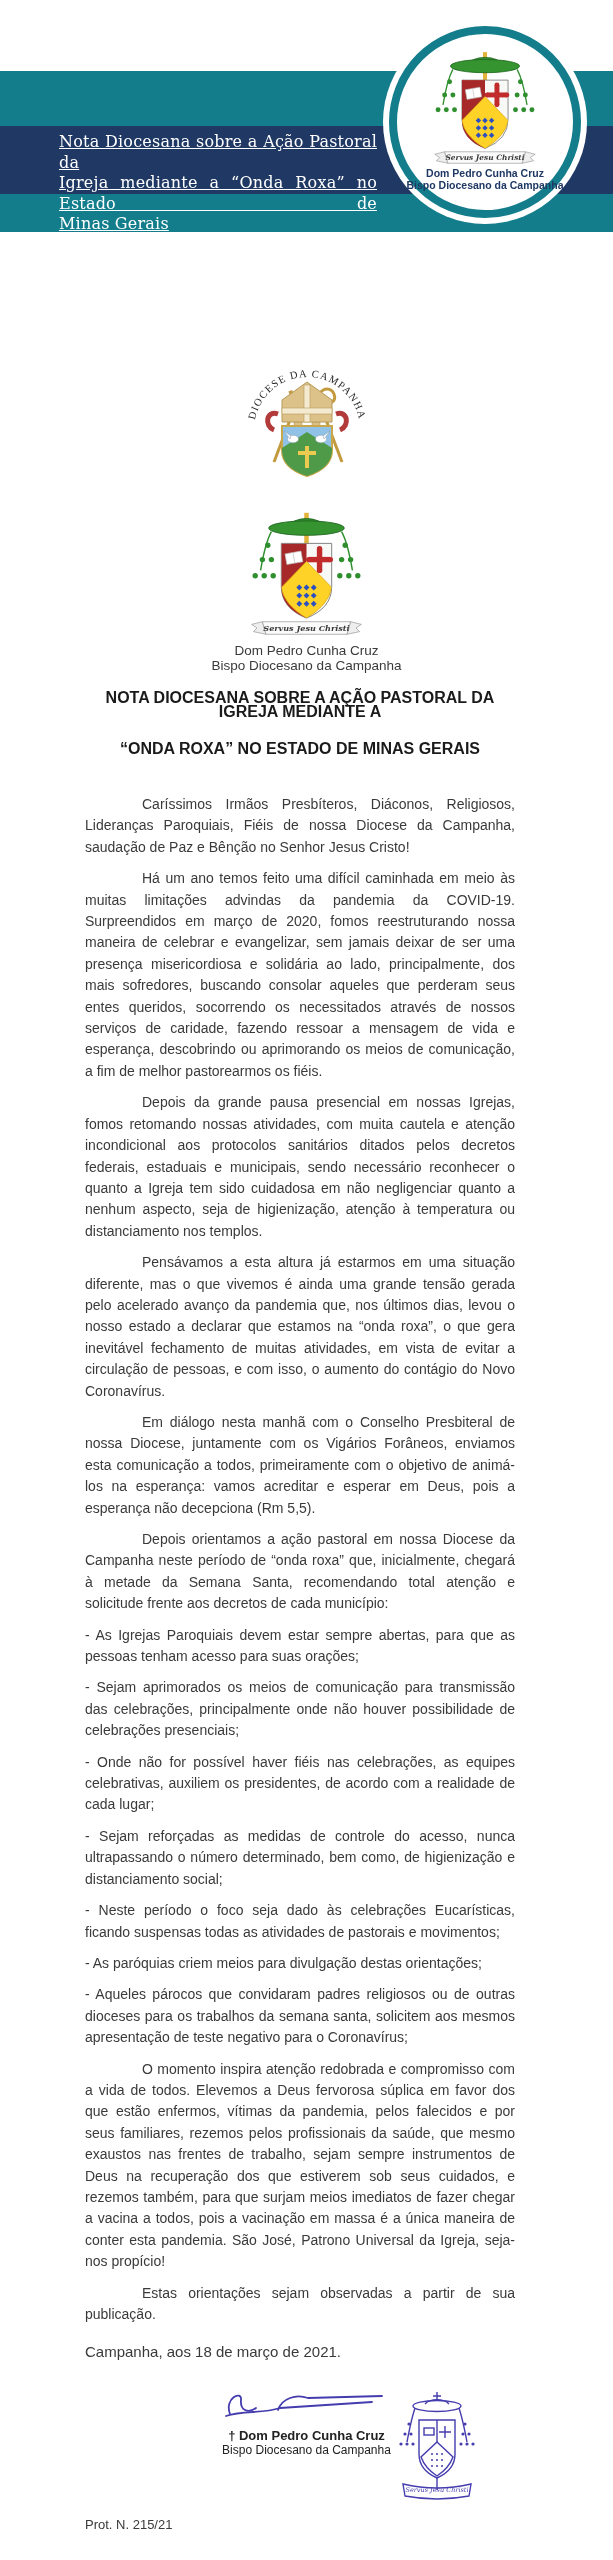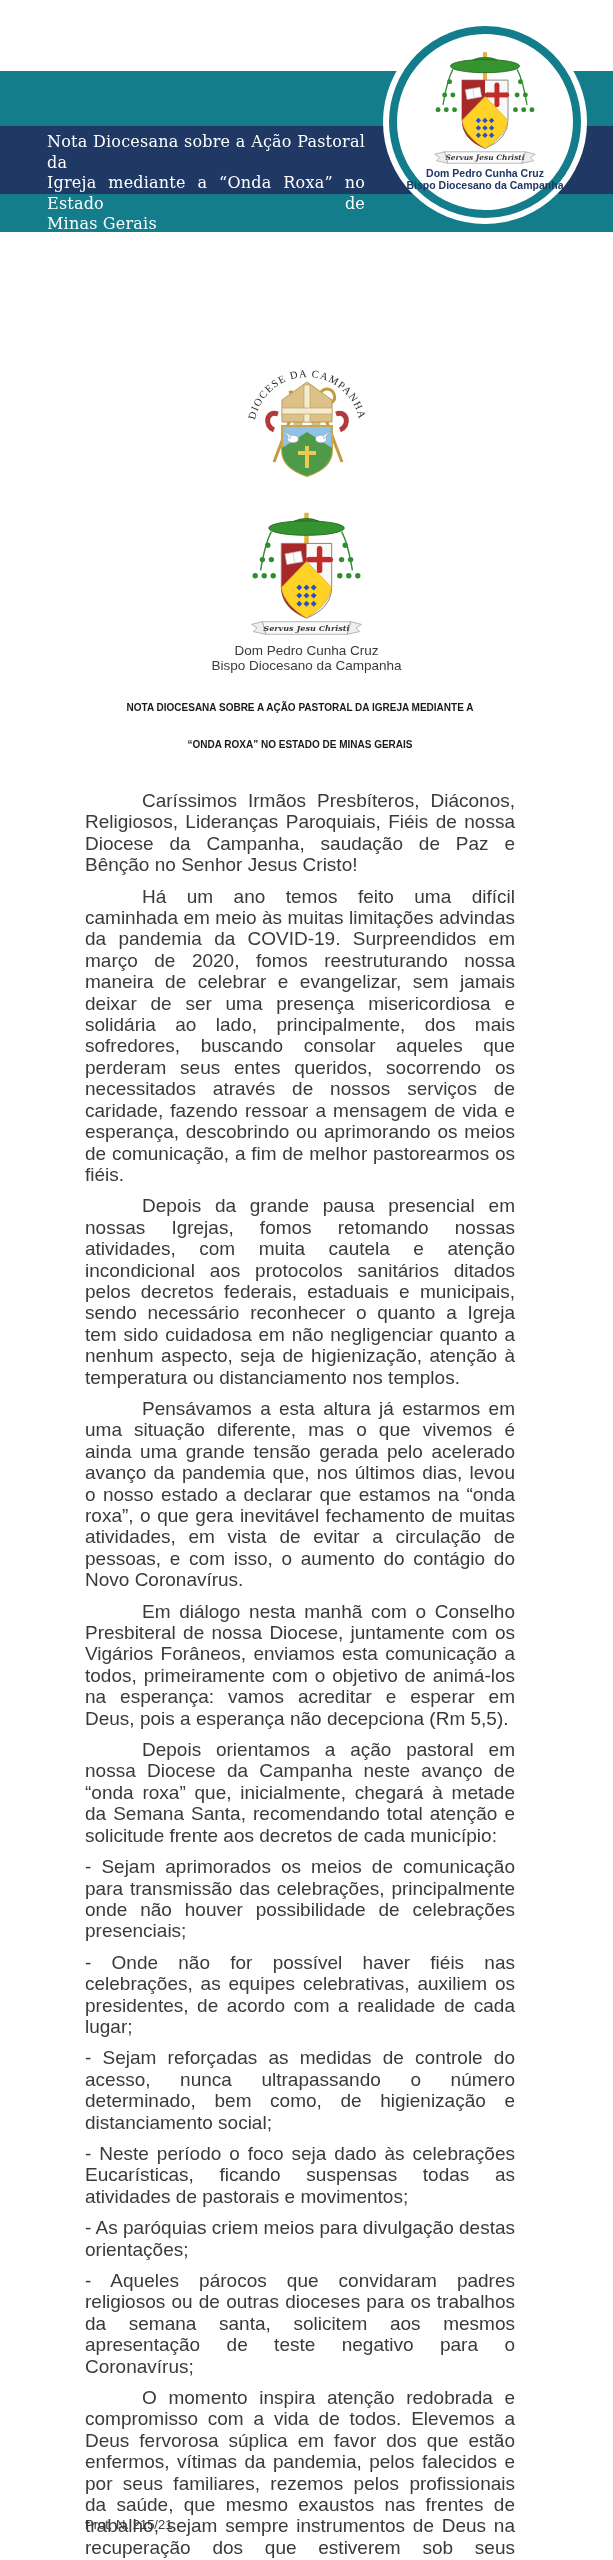--- a/index.html
+++ b/index.html
@@ -3,41 +3,41 @@
 <meta charset="utf-8">
 <style>
   html,body{margin:0;padding:0;background:#fff;}
   .page{position:relative;width:613px;height:2560px;background:#fff;overflow:hidden;
         font-family:"Liberation Sans",sans-serif;color:#3a3a3a;}
   
   .hdr{position:relative;height:232px;}
   .hdr .t1{position:absolute;top:71px;left:0;right:0;height:55px;background:var(--teal,#137d8c);}
   .hdr .nv{position:absolute;top:126px;left:0;right:0;height:68px;background:var(--navy,#1f3864);}
   .hdr .t2{position:absolute;top:194px;left:0;right:0;height:38px;background:var(--teal,#137d8c);}
-  .hdr-title{position:absolute;top:132px;left:47px;width:318px;z-index:1;
+  .hdr-title{position:absolute;top:132px;left:59px;width:318px;z-index:1;
              font-family:"DejaVu Serif",serif;font-size:16px;line-height:20.5px;
-             color:#fff;letter-spacing:.2px;}
+             color:#fff;letter-spacing:.2px;text-decoration:underline;}
   .hdr-title span{display:block;text-align:justify;text-align-last:justify;}
   .hdr-title span:last-child{text-align-last:left;}
   .badge{position:absolute;top:26px;left:389px;width:192px;height:192px;border-radius:50%;
          background:#fff;border:8px solid var(--teal,#137d8c);box-shadow:0 0 0 6px #fff;
          display:flex;flex-direction:column;align-items:center;z-index:2;padding-top:8px;box-sizing:border-box;}
   .badge .b-name{font-size:10.5px;font-weight:bold;color:var(--navy,#1f3864);margin-top:1px;}
   .badge .b-role{font-size:10.5px;font-weight:bold;color:var(--navy,#1f3864);}
   
   .crest{display:block;margin:120px auto 0;}
   .arms-block{margin-top:24px;text-align:center;}
   .arms-name{font-size:13.5px;color:#3a3a3a;margin-top:2px;}
   .arms-role{font-size:13.5px;color:#3a3a3a;}
   
-  .doc-title{margin:28px 98px 0 85px;text-align:center;font-size:10px;font-weight:bold;color:#1a1a1a;}
+  .doc-title{margin:18px 98px 0 85px;text-align:center;font-size:16px;font-weight:bold;color:#1a1a1a;}
   .doc-title span{display:block;line-height:14px;}
   .doc-title span + span{margin-top:23px;}
   .content{margin:38px 98px 0 85px;}
-  .para,.guide{margin:0 0 10px;text-align:justify;font-size:19px;line-height:21.4px;color:#3a3a3a;}
+  .para,.guide{margin:0 0 10px;text-align:justify;font-size:14px;line-height:21.4px;color:#3a3a3a;}
   .para{text-indent:57px;}
   .guide{text-indent:0;}
   .date-line{margin:18px 0 0;font-size:15px;color:#3a3a3a;}
   b{font-weight:bold;}
   
   .sigs{position:relative;margin-top:30px;height:235px;}
   .sig-col{text-align:center;}
   .sig-name{font-size:13px;font-weight:bold;color:#222;line-height:15px;}
   .sig-role{font-size:12px;color:#222;line-height:14px;}
   .stamp{position:absolute;top:0;left:385px;}
@@ -170,23 +170,24 @@
     <span>“ONDA ROXA” NO ESTADO DE MINAS GERAIS</span>
   </h1>
 
   <main class="content">
     <div>
         <p class="para">Caríssimos Irmãos Presbíteros, Diáconos, Religiosos, Lideranças Paroquiais, Fiéis de nossa Diocese da Campanha, saudação de Paz e Bênção no Senhor Jesus Cristo!</p>
         <p class="para">Há um ano temos feito uma difícil caminhada em meio às muitas limitações advindas da pandemia da COVID-19. Surpreendidos em março de 2020, fomos reestruturando nossa maneira de celebrar e evangelizar, sem jamais deixar de ser uma presença misericordiosa e solidária ao lado, principalmente, dos mais sofredores, buscando consolar aqueles que perderam seus entes queridos, socorrendo os necessitados através de nossos serviços de caridade, fazendo ressoar a mensagem de vida e esperança, descobrindo ou aprimorando os meios de comunicação, a fim de melhor pastorearmos os fiéis.</p>
         <p class="para">Depois da grande pausa presencial em nossas Igrejas, fomos retomando nossas atividades, com muita cautela e atenção incondicional aos protocolos sanitários ditados pelos decretos federais, estaduais e municipais, sendo necessário reconhecer o quanto a Igreja tem sido cuidadosa em não negligenciar quanto a nenhum aspecto, seja de higienização, atenção à temperatura ou distanciamento nos templos.</p>
         <p class="para">Pensávamos a esta altura já estarmos em uma situação diferente, mas o que vivemos é ainda uma grande tensão gerada pelo acelerado avanço da pandemia que, nos últimos dias, levou o nosso estado a declarar que estamos na “onda roxa”, o que gera inevitável fechamento de muitas atividades, em vista de evitar a circulação de pessoas, e com isso, o aumento do contágio do Novo Coronavírus.</p>
         <p class="para">Em diálogo nesta manhã com o Conselho Presbiteral de nossa Diocese, juntamente com os Vigários Forâneos, enviamos esta comunicação a todos, primeiramente com o objetivo de animá-los na esperança: vamos acreditar e esperar em Deus, pois a esperança não decepciona (Rm 5,5).</p>
-        <p class="para">Depois orientamos a ação pastoral em nossa Diocese da Campanha neste avanço de “onda roxa” que, inicialmente, chegará à metade da Semana Santa, recomendando total atenção e solicitude frente aos decretos de cada município:</p>
+        <p class="para">Depois orientamos a ação pastoral em nossa Diocese da Campanha neste período de “onda roxa” que, inicialmente, chegará à metade da Semana Santa, recomendando total atenção e solicitude frente aos decretos de cada município:</p>
       </div>
     <div>
+        <p class="guide">- As Igrejas Paroquiais devem estar sempre abertas, para que as pessoas tenham acesso para suas orações;</p>
         <p class="guide">- Sejam aprimorados os meios de comunicação para transmissão das celebrações, principalmente onde não houver possibilidade de celebrações presenciais;</p>
         <p class="guide">- Onde não for possível haver fiéis nas celebrações, as equipes celebrativas, auxiliem os presidentes, de acordo com a realidade de cada lugar;</p>
         <p class="guide">- Sejam reforçadas as medidas de controle do acesso, nunca ultrapassando o número determinado, bem como, de higienização e distanciamento social;</p>
         <p class="guide">- Neste período o foco seja dado às celebrações Eucarísticas, ficando suspensas todas as atividades de pastorais e movimentos;</p>
         <p class="guide">- As paróquias criem meios para divulgação destas orientações;</p>
         <p class="guide">- Aqueles párocos que convidaram padres religiosos ou de outras dioceses para os trabalhos da semana santa, solicitem aos mesmos apresentação de teste negativo para o Coronavírus;</p>
       </div>
     <div>
         <p class="para">O momento inspira atenção redobrada e compromisso com a vida de todos. Elevemos a Deus fervorosa súplica em favor dos que estão enfermos, vítimas da pandemia, pelos falecidos e por seus familiares, rezemos pelos profissionais da saúde, que mesmo exaustos nas frentes de trabalho, sejam sempre instrumentos de Deus na recuperação dos que estiverem sob seus cuidados, e rezemos também, para que surjam meios imediatos de fazer chegar a vacina a todos, pois a vacinação em massa é a única maneira de conter esta pandemia. São José, Patrono Universal da Igreja, seja-nos propício!</p>
         <p class="para">Estas orientações sejam observadas a partir de sua publicação.</p>

